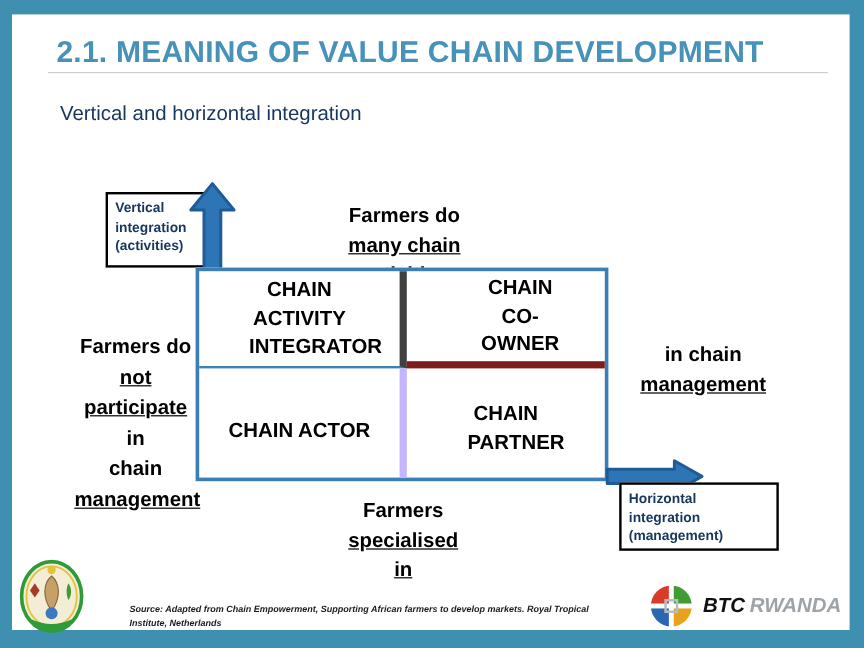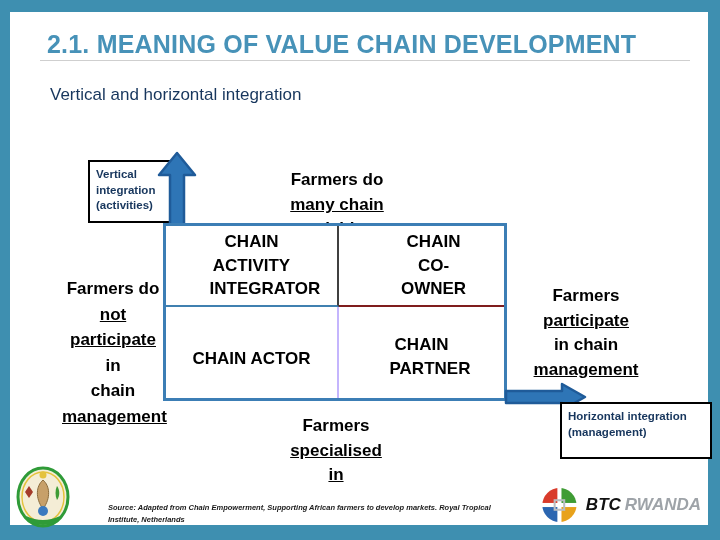--- a/index.html
+++ b/index.html
@@ -24,34 +24,34 @@
   .subtitle {
     left:50px; top:85px; font-size:17px; font-weight:normal; color:#17365D;
   }
   .lbl { font-size:17px; font-weight:bold; color:#000; text-align:center; line-height:1.45; }
   .u { text-decoration:underline; }
   .axis-box {
     background:#fff; border:2px solid #000000; color:#17365D;
     font-size:11.5px; font-weight:bold; line-height:1.35; padding:5px 6px;
   }
   .v-box { left:88px; top:160px; width:87px; height:63px; }
-  .h-box { left:516px; top:402px; width:152px; height:57px;margin-left:44px; }
+  .h-box { left:516px; top:402px; width:133px; height:57px; }
   .top-lbl { left:282px; top:168px; width:110px; }
   .left-lbl { left:62px; top:276px; width:102px; line-height:1.5; }
   .right-lbl { left:510px; top:284px; width:152px; }
   .bottom-lbl { left:282px; top:414px; width:108px; }
   .matrix {
     left:163px; top:223px; width:344px; height:178px;
     border:3px solid #3C7EB5; background:#fff;
     display:grid; grid-template-columns:173px 1fr; grid-template-rows:81px 1fr;
   }
   .cell { display:flex; align-items:center; justify-content:center; }
-  .cell-tl { border-right:2px solid #404040; border-bottom:2px solid #4080B0; }
-  .cell-tr { border-bottom:2px solid #7f1d1d;padding-left:24px; }
-  .cell-bl { border-right:2px solid #c4b5fd; padding-top:12px; }
+  .cell-tl { border-right:6px solid #404040; border-bottom:2px solid #4080B0; }
+  .cell-tr { border-bottom:6px solid #7f1d1d;padding-left:24px; }
+  .cell-bl { border-right:6px solid #c4b5fd; padding-top:12px; }
   .cell-br { padding-top:8px; }
   .cell .lbl { line-height:1.4; }
   .w80 { width:84px; } .w78 { width:78px; } .w64 { width:64px; } .wfull { width:130px; }
   .up-arrow { left:156px; top:150px; }
   .right-arrow { left:504px; top:382px; }
   .rwanda-logo { left:16px; top:466px; }
   .source {
     left:108px; top:502px; width:398px;
     font-size:7.5px; font-weight:bold; font-style:italic; color:#1a1a1a; line-height:1.6;
   }
@@ -97,21 +97,20 @@
 
 <div class="abs lbl left-lbl">
   <div>Farmers do</div>
   <div class="u">not</div>
   <div><span class="u">participate</span> <span>in</span></div>
   <div>chain</div>
   <div class="u">management</div>
 </div>
 
 <div class="abs lbl right-lbl">
-  <div><span>Farmers</span> <span class="u">participate</span></div>
   <div>in chain</div>
   <div class="u">management</div>
 </div>
 
 <div class="abs lbl bottom-lbl">
   <div>Farmers</div>
   <div class="u">specialised in</div>
 </div>
 
 <svg class="abs right-arrow" width="84" height="30" viewBox="0 0 84 30">

